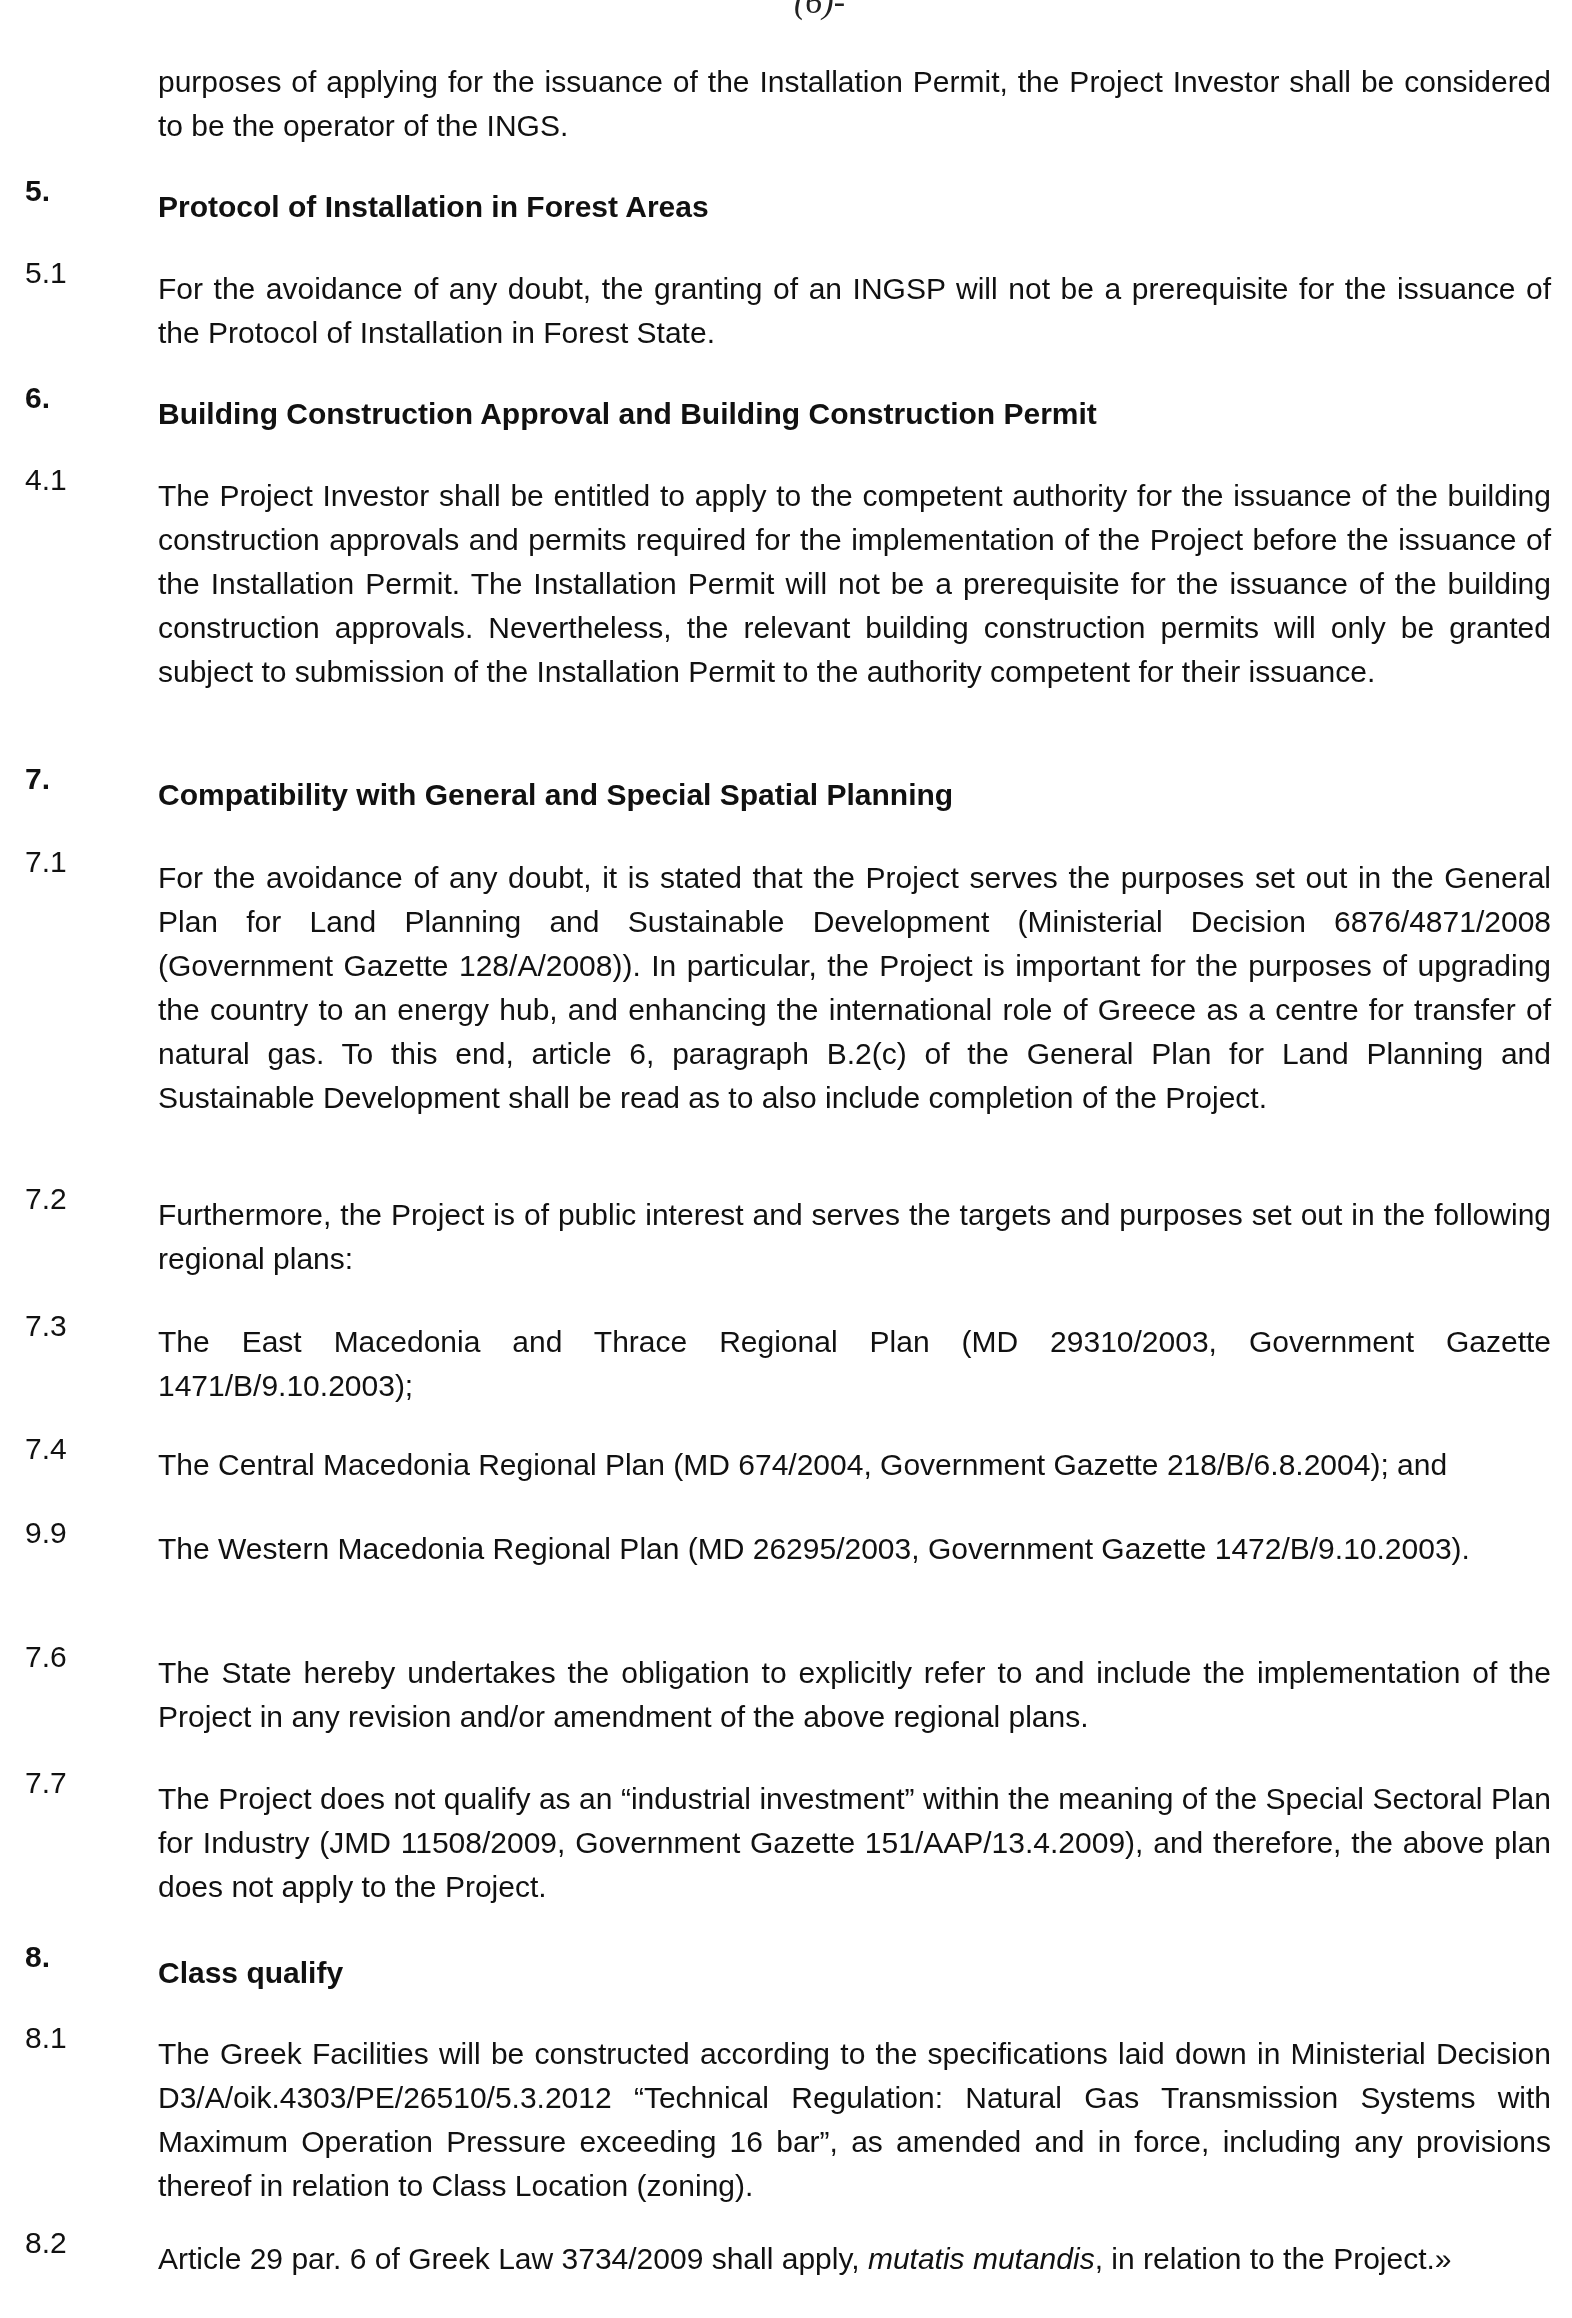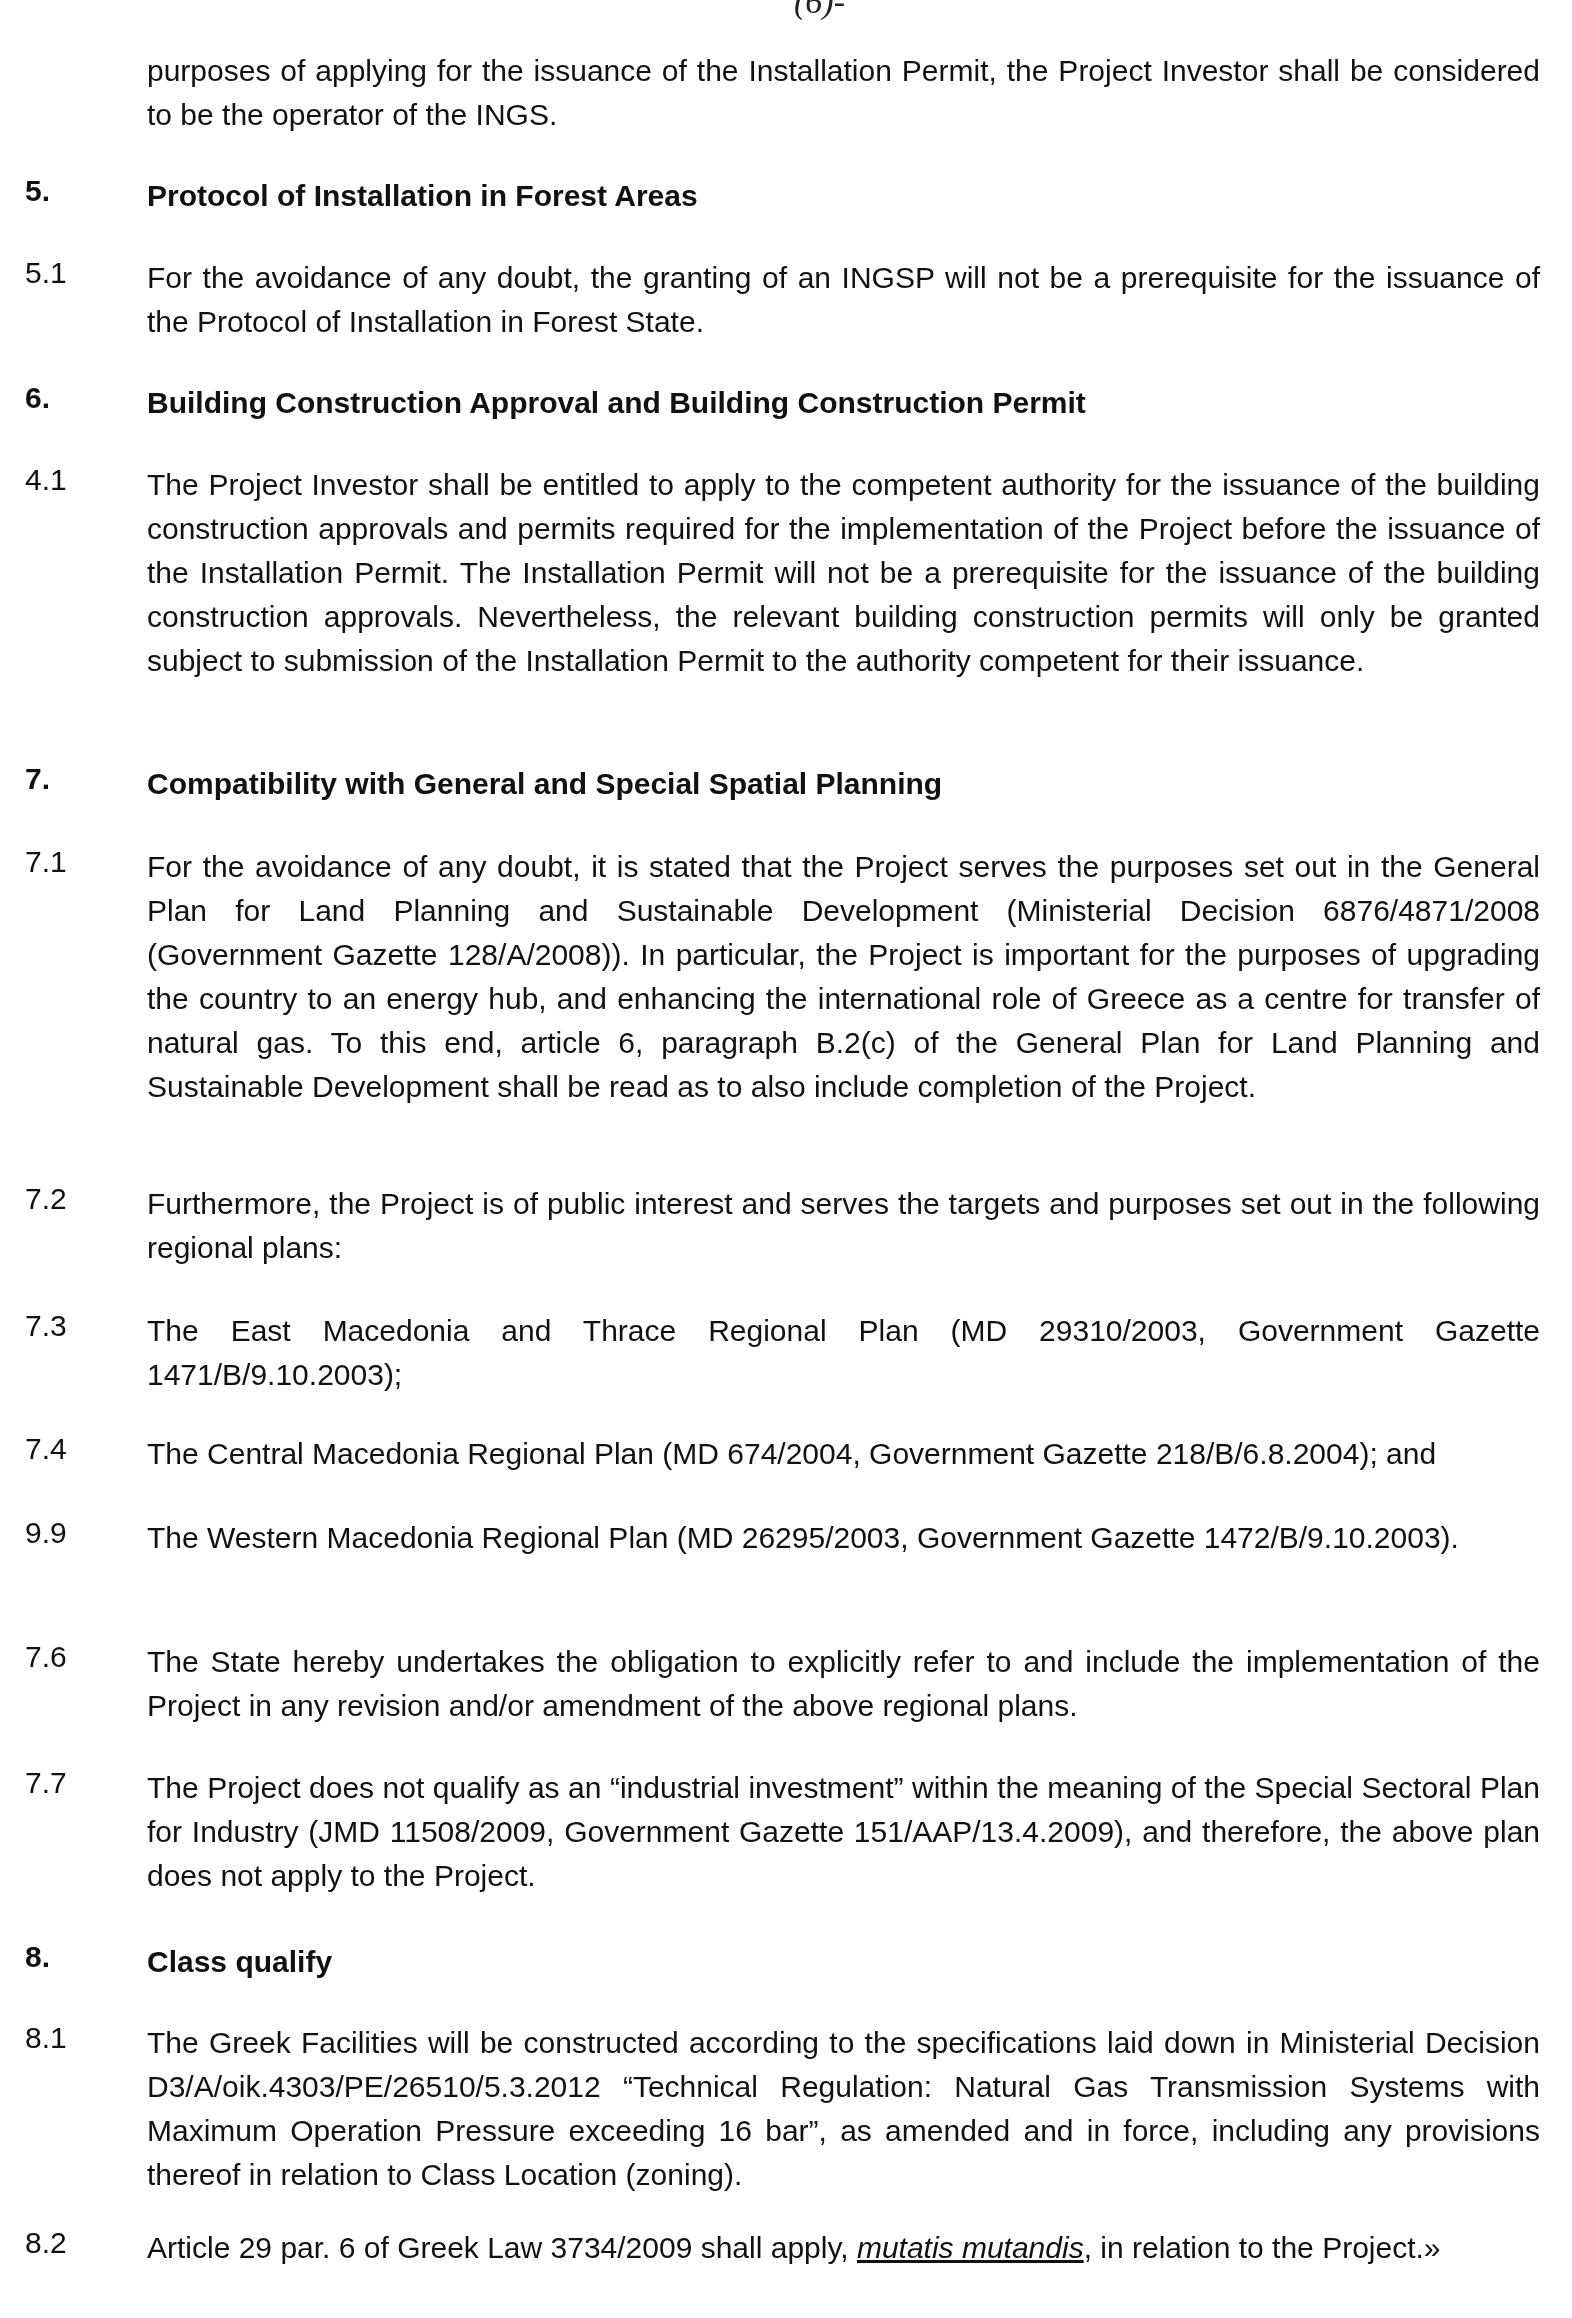--- a/index.html
+++ b/index.html
@@ -14,25 +14,25 @@
     font-size: 34px; color: #222;
   }
   .blk { position: absolute; left: 0; width: 1572px; }
   .num {
     position: absolute; left: 25px; top: 0;
     line-height: 44px; font-size: 30px;
   }
   .txt {
     position: absolute; left: 142px; width: 1393px; top: 0;
     line-height: 44px; text-align: justify; text-align-last: left;
-    margin: 5px;
+    margin: 16px;
   }
   .sec .num, .sec .txt { font-weight: bold; }
   .sec .txt { text-align: right; }
-  .ital { font-style: italic; text-decoration: underline; }
+  .ital { font-style: italic; }
 </style>
 </head>
 <body>
 
 <div class="page-mark">(6)-</div>
 
 <div class="blk" style="top:44px;">
   <p class="txt">purposes of applying for the issuance of the Installation Permit, the Project Investor shall be considered to be the operator of the INGS.</p>
 </div>
 

